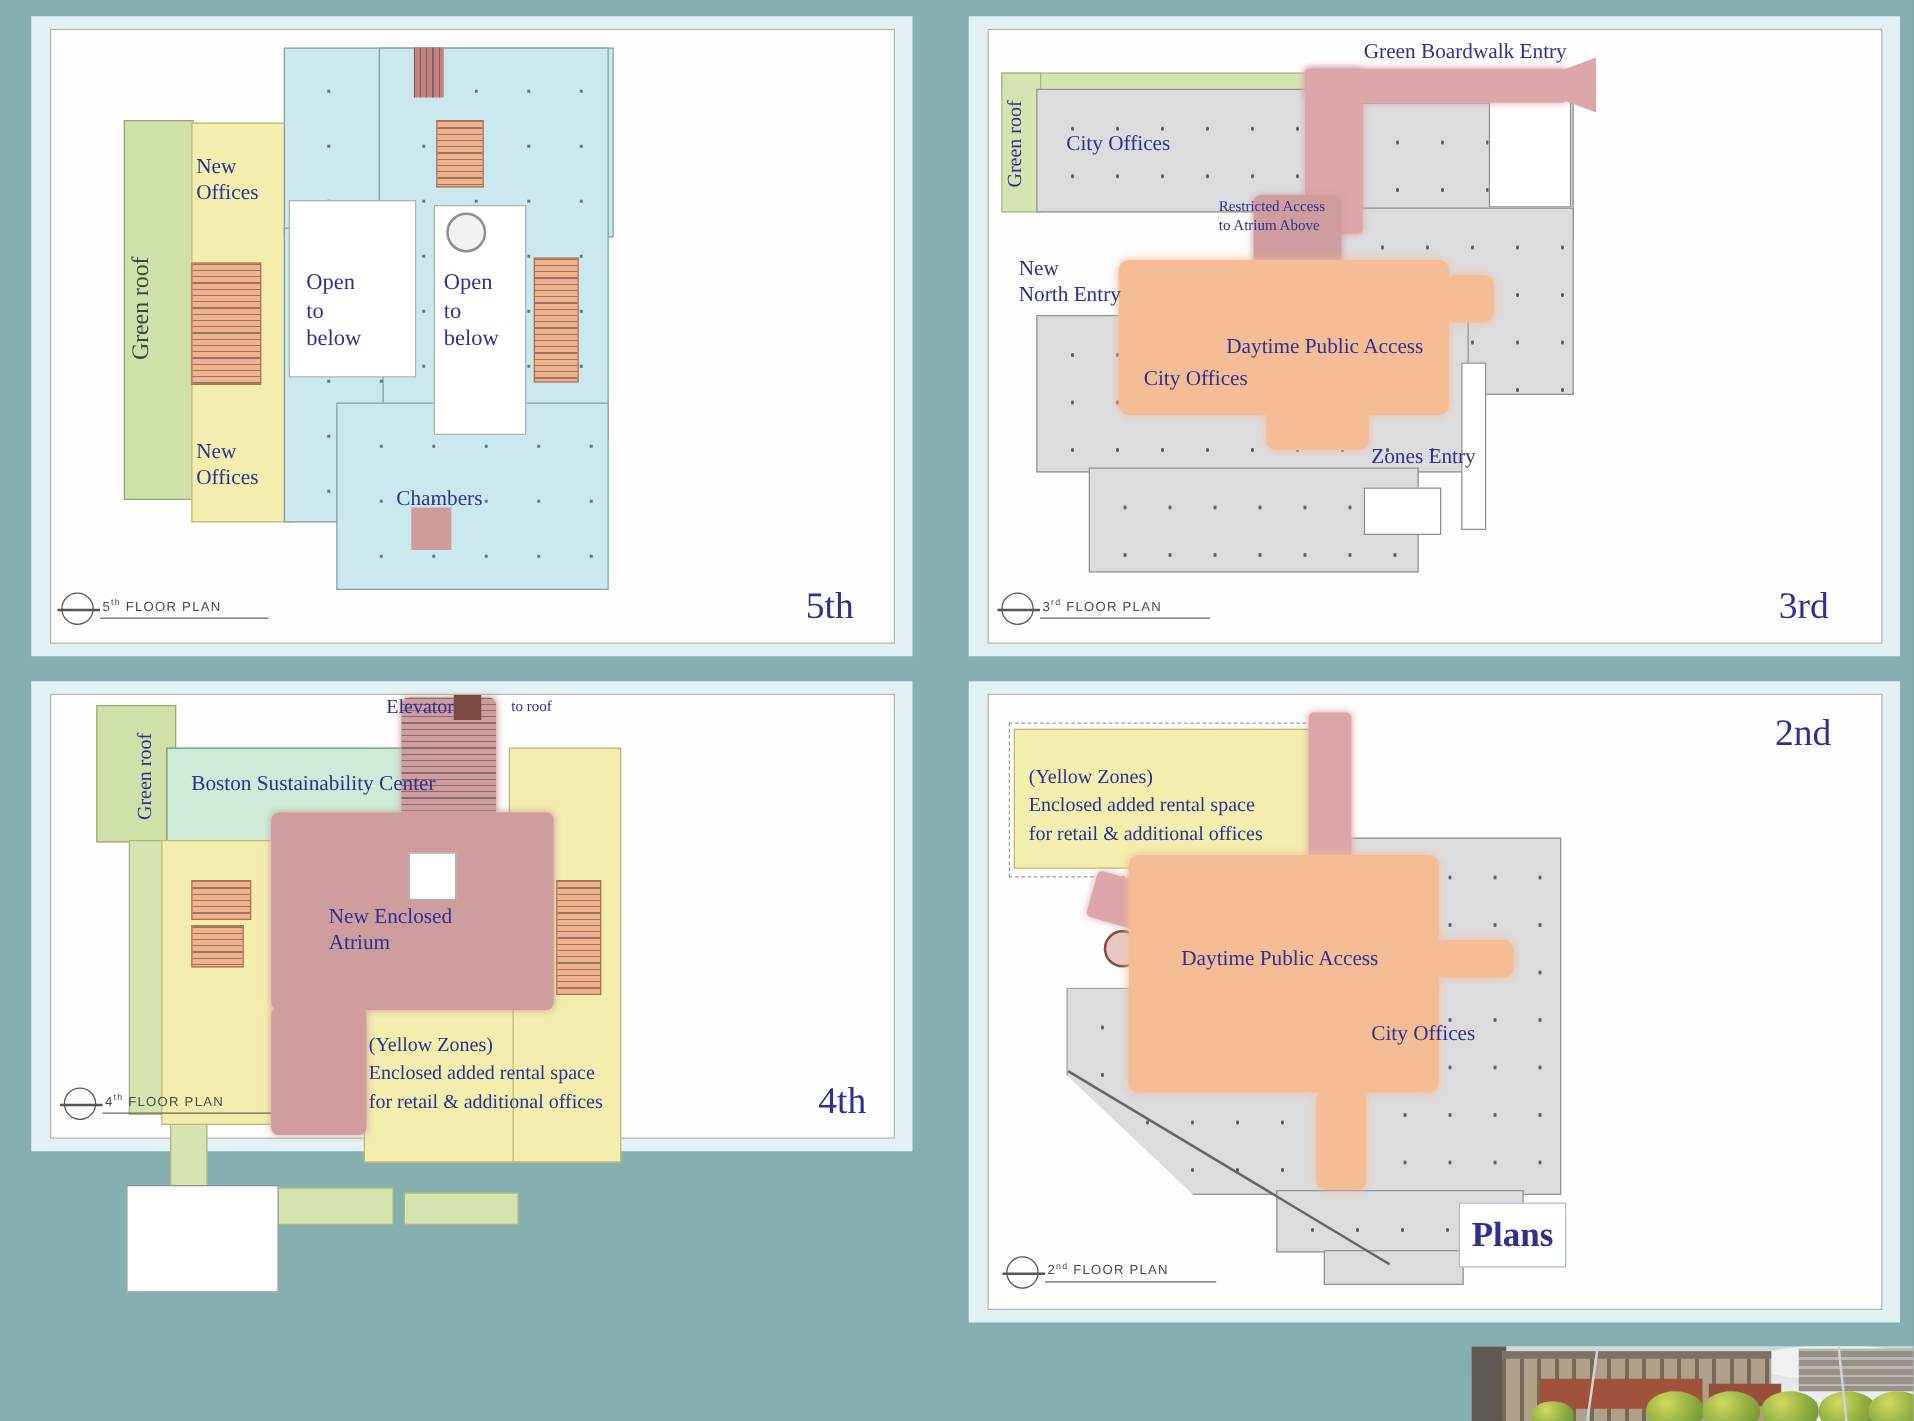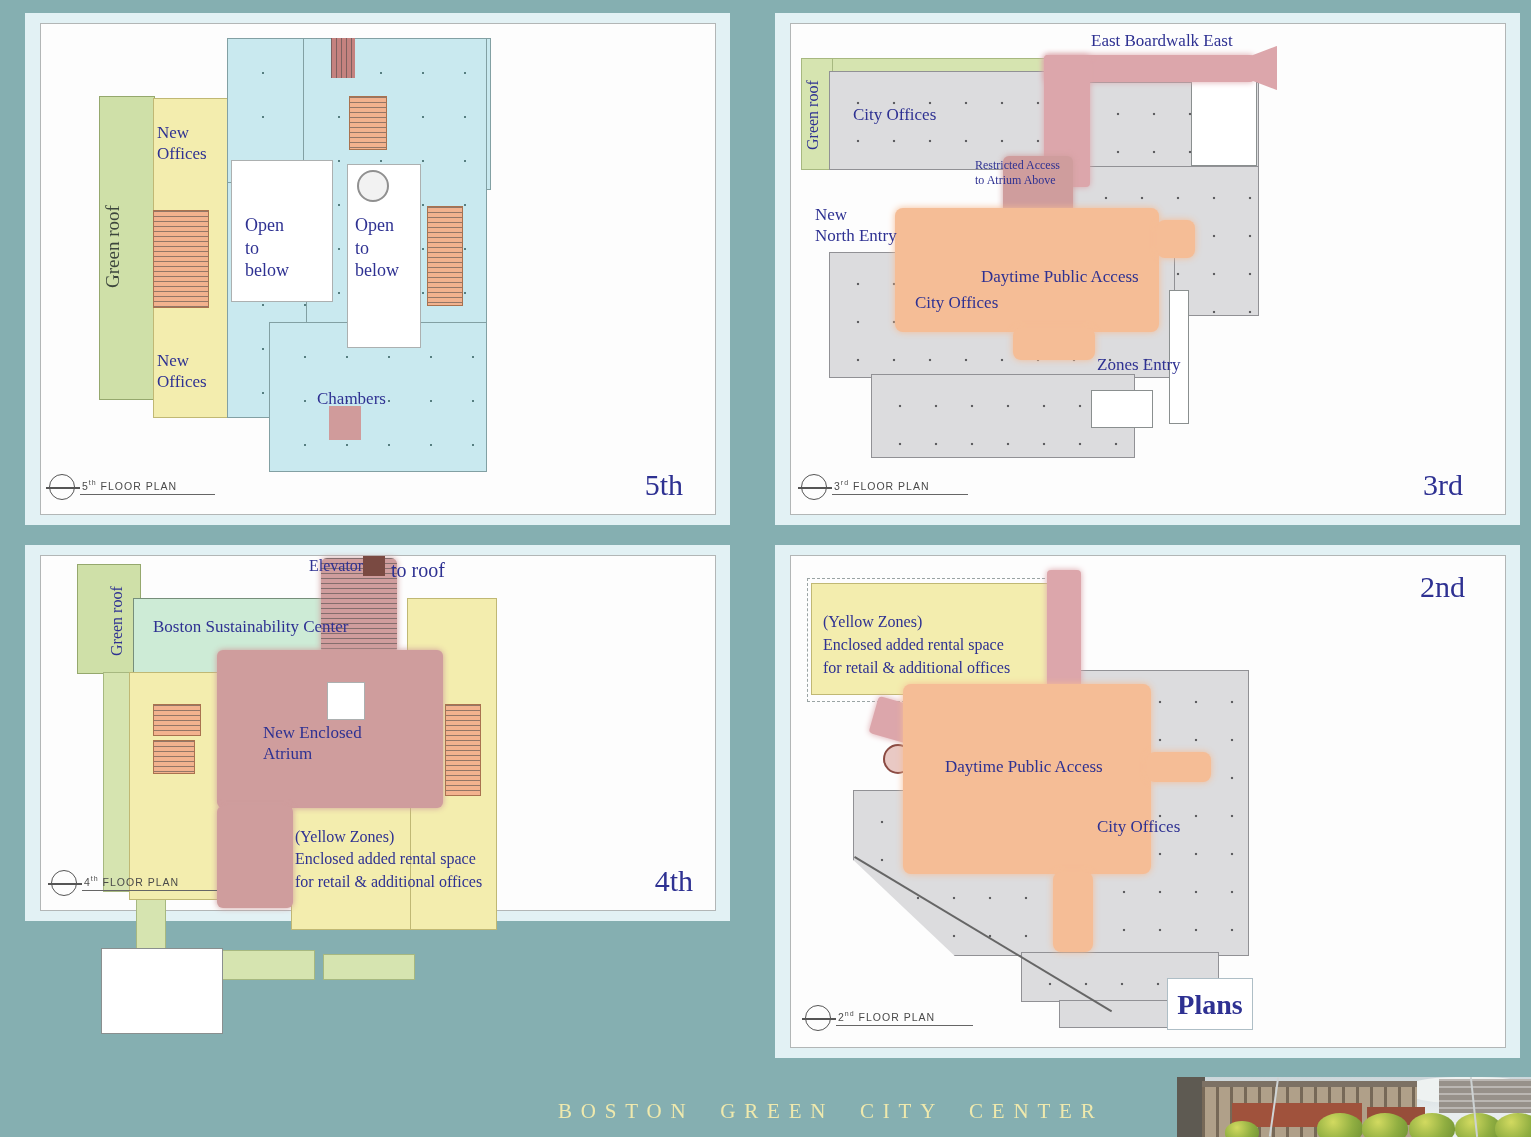--- a/index.html
+++ b/index.html
@@ -103,21 +103,21 @@
       <div class="zone frame hatch-h" style="left:378px;top:266px;width:18px;height:132px"></div>
       <div class="zone frame hatch-v" style="left:300px;top:366px;width:60px;height:36px"></div>
       <div class="zone pz" style="left:253px;top:31px;width:210px;height:27px"></div>
       <div class="zone pz" style="left:460px;top:22px;width:26px;height:44px;clip-path:polygon(0 22%,100% 0,100% 100%,0 78%);border-radius:0"></div>
       <div class="zone pz" style="left:253px;top:31px;width:46px;height:132px"></div>
       <div class="zone rz" style="left:212px;top:132px;width:70px;height:58px"></div>
       <div class="zone oz" style="left:104px;top:184px;width:264px;height:124px"></div>
       <div class="zone oz" style="left:366px;top:196px;width:38px;height:38px"></div>
       <div class="zone oz" style="left:222px;top:304px;width:82px;height:32px"></div>
 
-      <div class="lbl" style="left:300px;top:6px">East Boardwalk East</div>
+      <div class="lbl" style="left:300px;top:6px">Green Boardwalk Entry</div>
       <div class="lbl vert" style="left:12px;top:40px;height:102px;font-size:16px">Green roof</div>
       <div class="lbl" style="left:62px;top:80px">City Offices</div>
       <div class="lbl" style="left:184px;top:134px;font-size:12px">Restricted Access
 to Atrium Above</div>
       <div class="lbl" style="left:24px;top:180px">New
 North Entry</div>
       <div class="lbl" style="left:190px;top:242px">Daytime Public Access</div>
       <div class="lbl" style="left:124px;top:268px">City Offices</div>
       <div class="lbl" style="left:306px;top:330px">Zones Entry</div>
       <div class="floor-num" style="right:42px;bottom:12px">3rd</div>
@@ -143,21 +143,21 @@
       <div class="zone rz" style="left:176px;top:94px;width:226px;height:158px"></div>
       <div class="zone rz" style="left:176px;top:250px;width:76px;height:102px"></div>
       <div class="zone hole" style="left:286px;top:126px;width:36px;height:36px"></div>
       <div class="zone hatch-h" style="left:112px;top:148px;width:46px;height:30px;background-color:#f2b28e;border:1px solid #a9724f"></div>
       <div class="zone hatch-h" style="left:112px;top:184px;width:40px;height:32px;background-color:#f2b28e;border:1px solid #a9724f"></div>
       <div class="zone hatch-h" style="left:404px;top:148px;width:34px;height:90px;background-color:#f2b28e;border:1px solid #a9724f"></div>
       <div class="zone frame hatch-h" style="left:60px;top:392px;width:120px;height:84px"></div>
       <div class="zone" style="left:322px;top:0;width:22px;height:20px;background:#7a4a42"></div>
 
       <div class="lbl" style="left:268px;top:0;font-size:16px">Elevator</div>
-      <div class="lbl" style="left:350px;top:2px;font-size:20px">to roof</div>
+      <div class="lbl" style="left:368px;top:2px;font-size:12px">to roof</div>
       <div class="lbl vert" style="left:66px;top:14px;height:102px;font-size:16px">Green roof</div>
       <div class="lbl" style="left:112px;top:60px">Boston  Sustainability Center</div>
       <div class="lbl" style="left:222px;top:166px">New Enclosed
 Atrium</div>
       <div class="lbl" style="left:254px;top:270px;font-size:16px;line-height:1.4">(Yellow Zones)
 Enclosed added rental space
 for  retail &amp; additional offices</div>
       <div class="floor-num" style="right:22px;bottom:12px">4th</div>
       <div class="stamp" style="left:10px;bottom:14px">
         <span class="circ"></span>
@@ -181,31 +181,30 @@
       <div class="zone oz" style="left:112px;top:128px;width:248px;height:190px"></div>
       <div class="zone oz" style="left:356px;top:196px;width:64px;height:30px"></div>
       <div class="zone oz" style="left:262px;top:316px;width:40px;height:80px"></div>
 
       <div class="floor-num" style="right:40px;top:14px">2nd</div>
       <div class="lbl" style="left:32px;top:54px;font-size:16px;line-height:1.45">(Yellow Zones)
 Enclosed added rental space
 for  retail &amp; additional offices</div>
       <div class="lbl" style="left:154px;top:200px">Daytime Public Access</div>
       <div class="lbl" style="left:306px;top:260px">City Offices</div>
-      <div class="plansbox" style="left:376px;top:422px;width:84px;height:50px">
+      <div class="plansbox" style="left:376px;top:406px;width:84px;height:50px">
         <span class="lbl">Plans</span>
       </div>
       <div class="stamp" style="left:14px;bottom:16px">
         <span class="circ"></span>
         <span class="stx"><span>2</span><sup>nd</sup> <span>FLOOR PLAN</span></span>
       </div>
     </div>
   </div>
 
-  <div class="title" style="left:558px;top:1099px">BOSTON GREEN CITY CENTER</div>
 
   <div class="photo" style="left:1177px;top:1077px;width:354px;height:60px">
     <div style="left:0;top:0;width:28px;height:60px;background:#5e5a52"></div>
     <div style="left:230px;top:0;width:124px;height:26px;background:#eef2f1;border-radius:40%"></div>
     <div style="left:25px;top:4px;width:215px;height:50px;background:#b0a089;border-top:6px solid #7c7164;
                 background-image:repeating-linear-gradient(90deg,rgba(62,50,38,.5) 0 3px,transparent 3px 14px)"></div>
     <div style="left:262px;top:2px;width:92px;height:34px;background:#97918a;
                 background-image:repeating-linear-gradient(180deg,rgba(255,255,255,.35) 0 2px,transparent 2px 7px)"></div>
     <div style="left:55px;top:26px;width:130px;height:24px;background:#a0523c"></div>
     <div style="left:190px;top:30px;width:58px;height:18px;background:#974e3a"></div>

